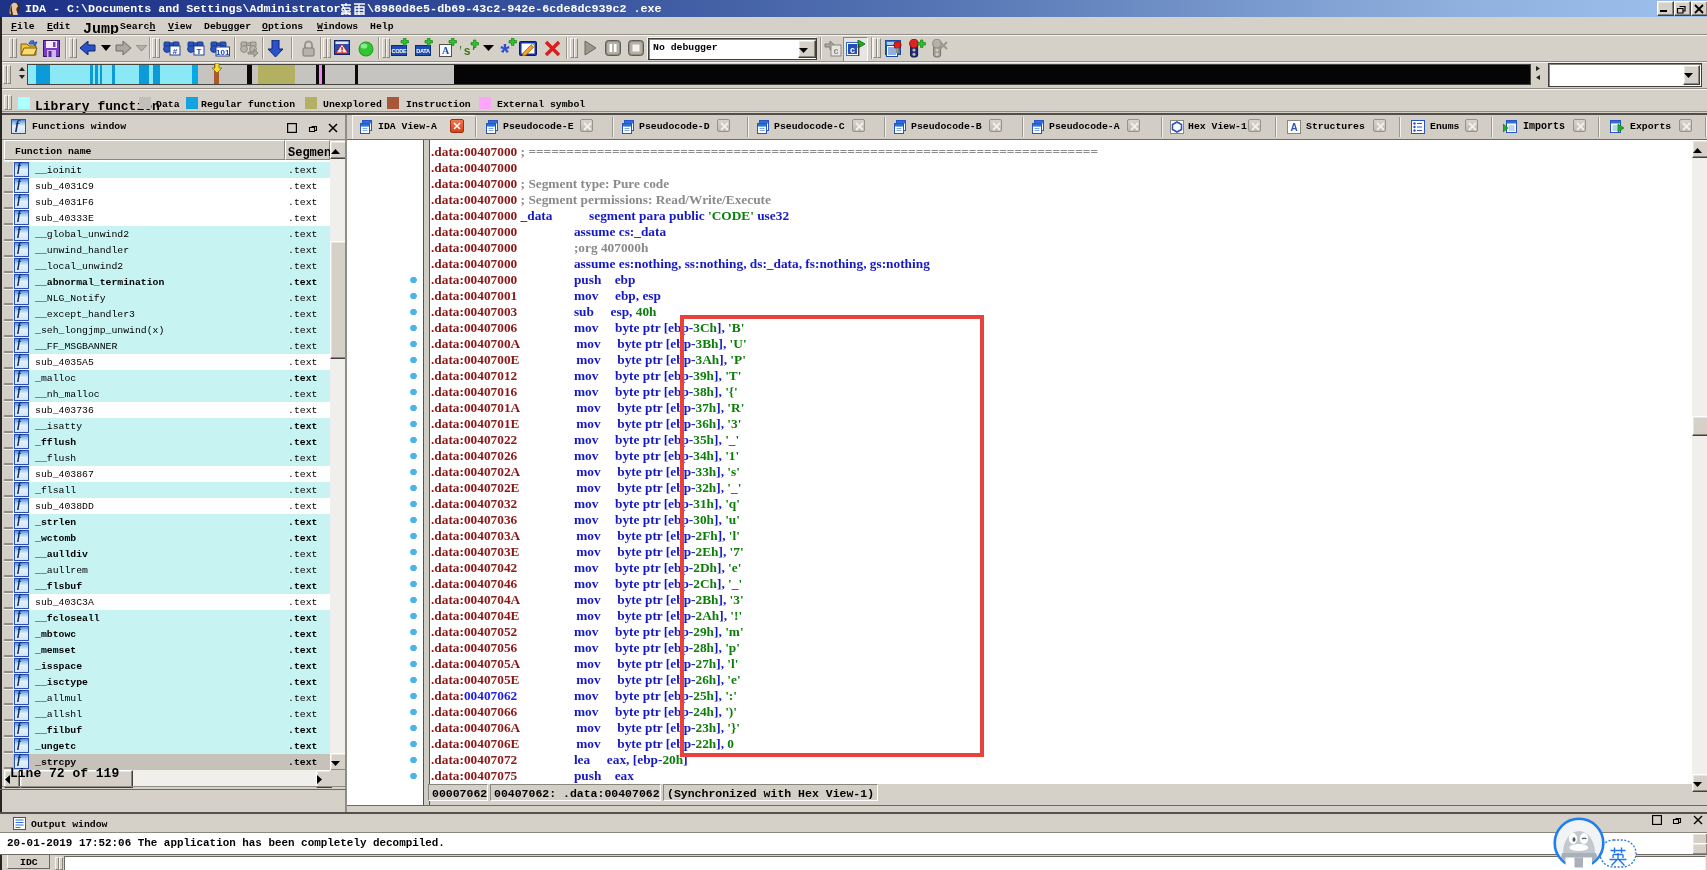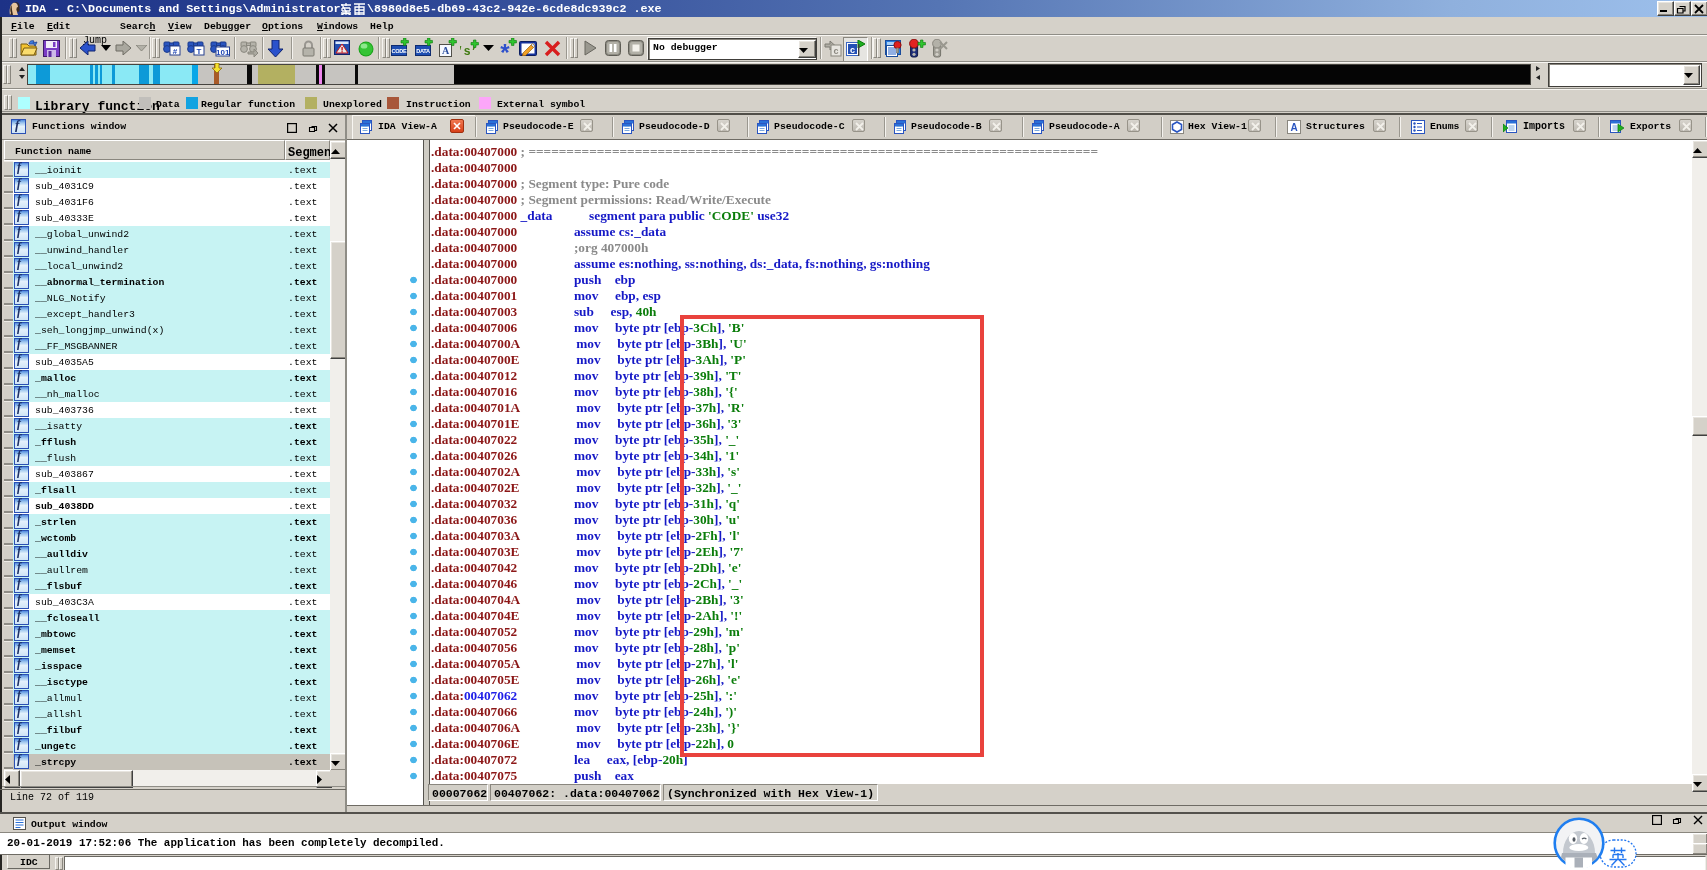--- a/index.html
+++ b/index.html
@@ -42,21 +42,21 @@
       <div class="ab" style="left:2px;top:8px;width:7px;height:2px;background:#000"></div>
     </div>
 <div class="btn3d" style="left:1674px;top:1px;width:15px;height:13px"><svg width="13" height="11">
         <path d="M4.5 2.5h5.5v4.5h-2M2.5 4.5h5.5v4.5h-5.5z" fill="none" stroke="#000" stroke-width="1.2"></path>
       </svg></div>
 <div class="btn3d" style="left:1691px;top:1px;width:15px;height:13px"><svg width="13" height="11">
         <path d="M3 1 L11 9 M11 1 L3 9" stroke="#000" stroke-width="1.8"></path>
       </svg></div>
 <div class="t" style="left:11px;top:21px;font-size:9.8px;font-weight:700;color:#000"><u>F</u>ile</div>
 <div class="t" style="left:47px;top:21px;font-size:9.8px;font-weight:700;color:#000"><u>E</u>dit</div>
-<div class="t" style="left:83px;top:35px;font-size:10px;font-weight:400;color:#000"><u>J</u>ump</div>
+<div class="t" style="left:83px;top:21px;font-size:15px;font-weight:700;color:#000"><u>J</u>ump</div>
 <div class="t" style="left:120px;top:21px;font-size:9.8px;font-weight:700;color:#000">Searc<u>h</u></div>
 <div class="t" style="left:168px;top:21px;font-size:9.8px;font-weight:700;color:#000"><u>V</u>iew</div>
 <div class="t" style="left:204px;top:21px;font-size:9.8px;font-weight:700;color:#000">Deb<u>u</u>gger</div>
 <div class="t" style="left:262px;top:21px;font-size:9.8px;font-weight:700;color:#000"><u>O</u>ptions</div>
 <div class="t" style="left:317px;top:21px;font-size:9.8px;font-weight:700;color:#000"><u>W</u>indows</div>
 <div class="t" style="left:370px;top:21px;font-size:9.8px;font-weight:700;color:#000">Help</div>
 <div class="ab" style="left:0;top:34px;width:1707px;height:1px;background:#8f8d86"></div>
 <div class="ab" style="left:0;top:35px;width:1707px;height:1px;background:#f8f6f2"></div>
 <div class="grip" style="left:9px;top:38px;height:18px"></div>
     <div class="grip" style="left:13px;top:38px;height:18px"></div>
@@ -410,21 +410,21 @@
     </div>
 <div class="row" style="top:354px;background:#ffffff">
 <div class="fi"></div>
       <i class="t" style="left:4px;top:-2px;font:italic 700 12px 'Liberation Serif',serif;color:#1c2f66">f</i>
 <div class="nm" style="font-weight:400">sub_4035A5</div>
       <div class="sg" style="font-weight:400">.text</div>
     </div>
 <div class="row" style="top:370px;background:#c7f3f3">
 <div class="fi"></div>
       <i class="t" style="left:4px;top:-2px;font:italic 700 12px 'Liberation Serif',serif;color:#1c2f66">f</i>
-<div class="nm" style="font-weight:700">_malloc</div>
+<div class="nm" style="font-weight:400">_malloc</div>
       <div class="sg" style="font-weight:700">.text</div>
     </div>
 <div class="row" style="top:386px;background:#c7f3f3">
 <div class="fi"></div>
       <i class="t" style="left:4px;top:-2px;font:italic 700 12px 'Liberation Serif',serif;color:#1c2f66">f</i>
 <div class="nm" style="font-weight:400">__nh_malloc</div>
       <div class="sg" style="font-weight:400">.text</div>
     </div>
 <div class="row" style="top:402px;background:#ffffff">
 <div class="fi"></div>
@@ -452,27 +452,27 @@
     </div>
 <div class="row" style="top:466px;background:#ffffff">
 <div class="fi"></div>
       <i class="t" style="left:4px;top:-2px;font:italic 700 12px 'Liberation Serif',serif;color:#1c2f66">f</i>
 <div class="nm" style="font-weight:400">sub_403867</div>
       <div class="sg" style="font-weight:400">.text</div>
     </div>
 <div class="row" style="top:482px;background:#c7f3f3">
 <div class="fi"></div>
       <i class="t" style="left:4px;top:-2px;font:italic 700 12px 'Liberation Serif',serif;color:#1c2f66">f</i>
-<div class="nm" style="font-weight:700">_flsall</div>
+<div class="nm" style="font-weight:400">_flsall</div>
       <div class="sg" style="font-weight:400">.text</div>
     </div>
 <div class="row" style="top:498px;background:#ffffff">
 <div class="fi"></div>
       <i class="t" style="left:4px;top:-2px;font:italic 700 12px 'Liberation Serif',serif;color:#1c2f66">f</i>
-<div class="nm" style="font-weight:700">sub_4038DD</div>
+<div class="nm" style="font-weight:400">sub_4038DD</div>
       <div class="sg" style="font-weight:400">.text</div>
     </div>
 <div class="row" style="top:514px;background:#c7f3f3">
 <div class="fi"></div>
       <i class="t" style="left:4px;top:-2px;font:italic 700 12px 'Liberation Serif',serif;color:#1c2f66">f</i>
 <div class="nm" style="font-weight:700">_strlen</div>
       <div class="sg" style="font-weight:700">.text</div>
     </div>
 <div class="row" style="top:530px;background:#c7f3f3">
 <div class="fi"></div>
@@ -577,21 +577,21 @@
         <polygon points="5,0 5,9 0,4.5" fill="#000"></polygon>
       </svg></div>
 <div class="btn3d" style="left:20px;top:770px;width:111px;height:16px"></div>
 <div class="btn3d" style="left:316px;top:770px;width:14px;height:16px"><svg style="left:4px;top:4px" width="6" height="9">
         <polygon points="0,0 0,9 5,4.5" fill="#000"></polygon>
       </svg></div>
 <div class="ab" style="left:330px;top:770px;width:15px;height:16px;background:#d5d1c9"></div>
 <div class="ab" style="left:2px;top:786px;width:344px;height:1px;background:#8f8d86"></div>
 <div class="ab" style="left:345px;top:115px;width:2px;height:697px;background:#8f8d86"></div>
 <div class="ab" style="left:0;top:789px;width:346px;height:1px;background:#6b6962"></div>
-<div class="t" style="left:10px;top:792px;font-size:10px;font-weight:400;color:#000">Line 72 of 119</div>
+<div class="t" style="left:10px;top:766px;font-size:13px;font-weight:700;color:#000">Line 72 of 119</div>
 <div class="ab" style="left:347px;top:115px;width:1360px;height:24px;background:#d2cec6"></div>
 <div class="ab" style="left:347px;top:139px;width:1360px;height:1px;background:#6e6b64"></div>
 <div class="ab" style="left:352px;top:115px;width:123px;height:24px;background:#d9d5cd;border-left:1px solid #f8f6f2;border-top:1px solid #f8f6f2;box-sizing:border-box"></div>
 <div class="vdiv" style="left:475px;top:117px;height:20px"></div>
 <svg class="ab" style="left:360px;top:120px" width="14" height="14">
       <rect x="2.5" y="0.5" width="9" height="10" fill="#fff" stroke="#2a55c0"></rect>
       <rect x="3" y="1" width="8" height="2.5" fill="#2a70d8"></rect>
       <rect x="0.5" y="3.5" width="9" height="10" fill="#fff" stroke="#2a55c0"></rect>
       <rect x="1" y="4" width="8" height="2.5" fill="#2a70d8"></rect>
       <path d="M2.5 6.5h5M2.5 8.5h5M2.5 10.5h5" stroke="#7aa8e0" stroke-width="1"></path>

